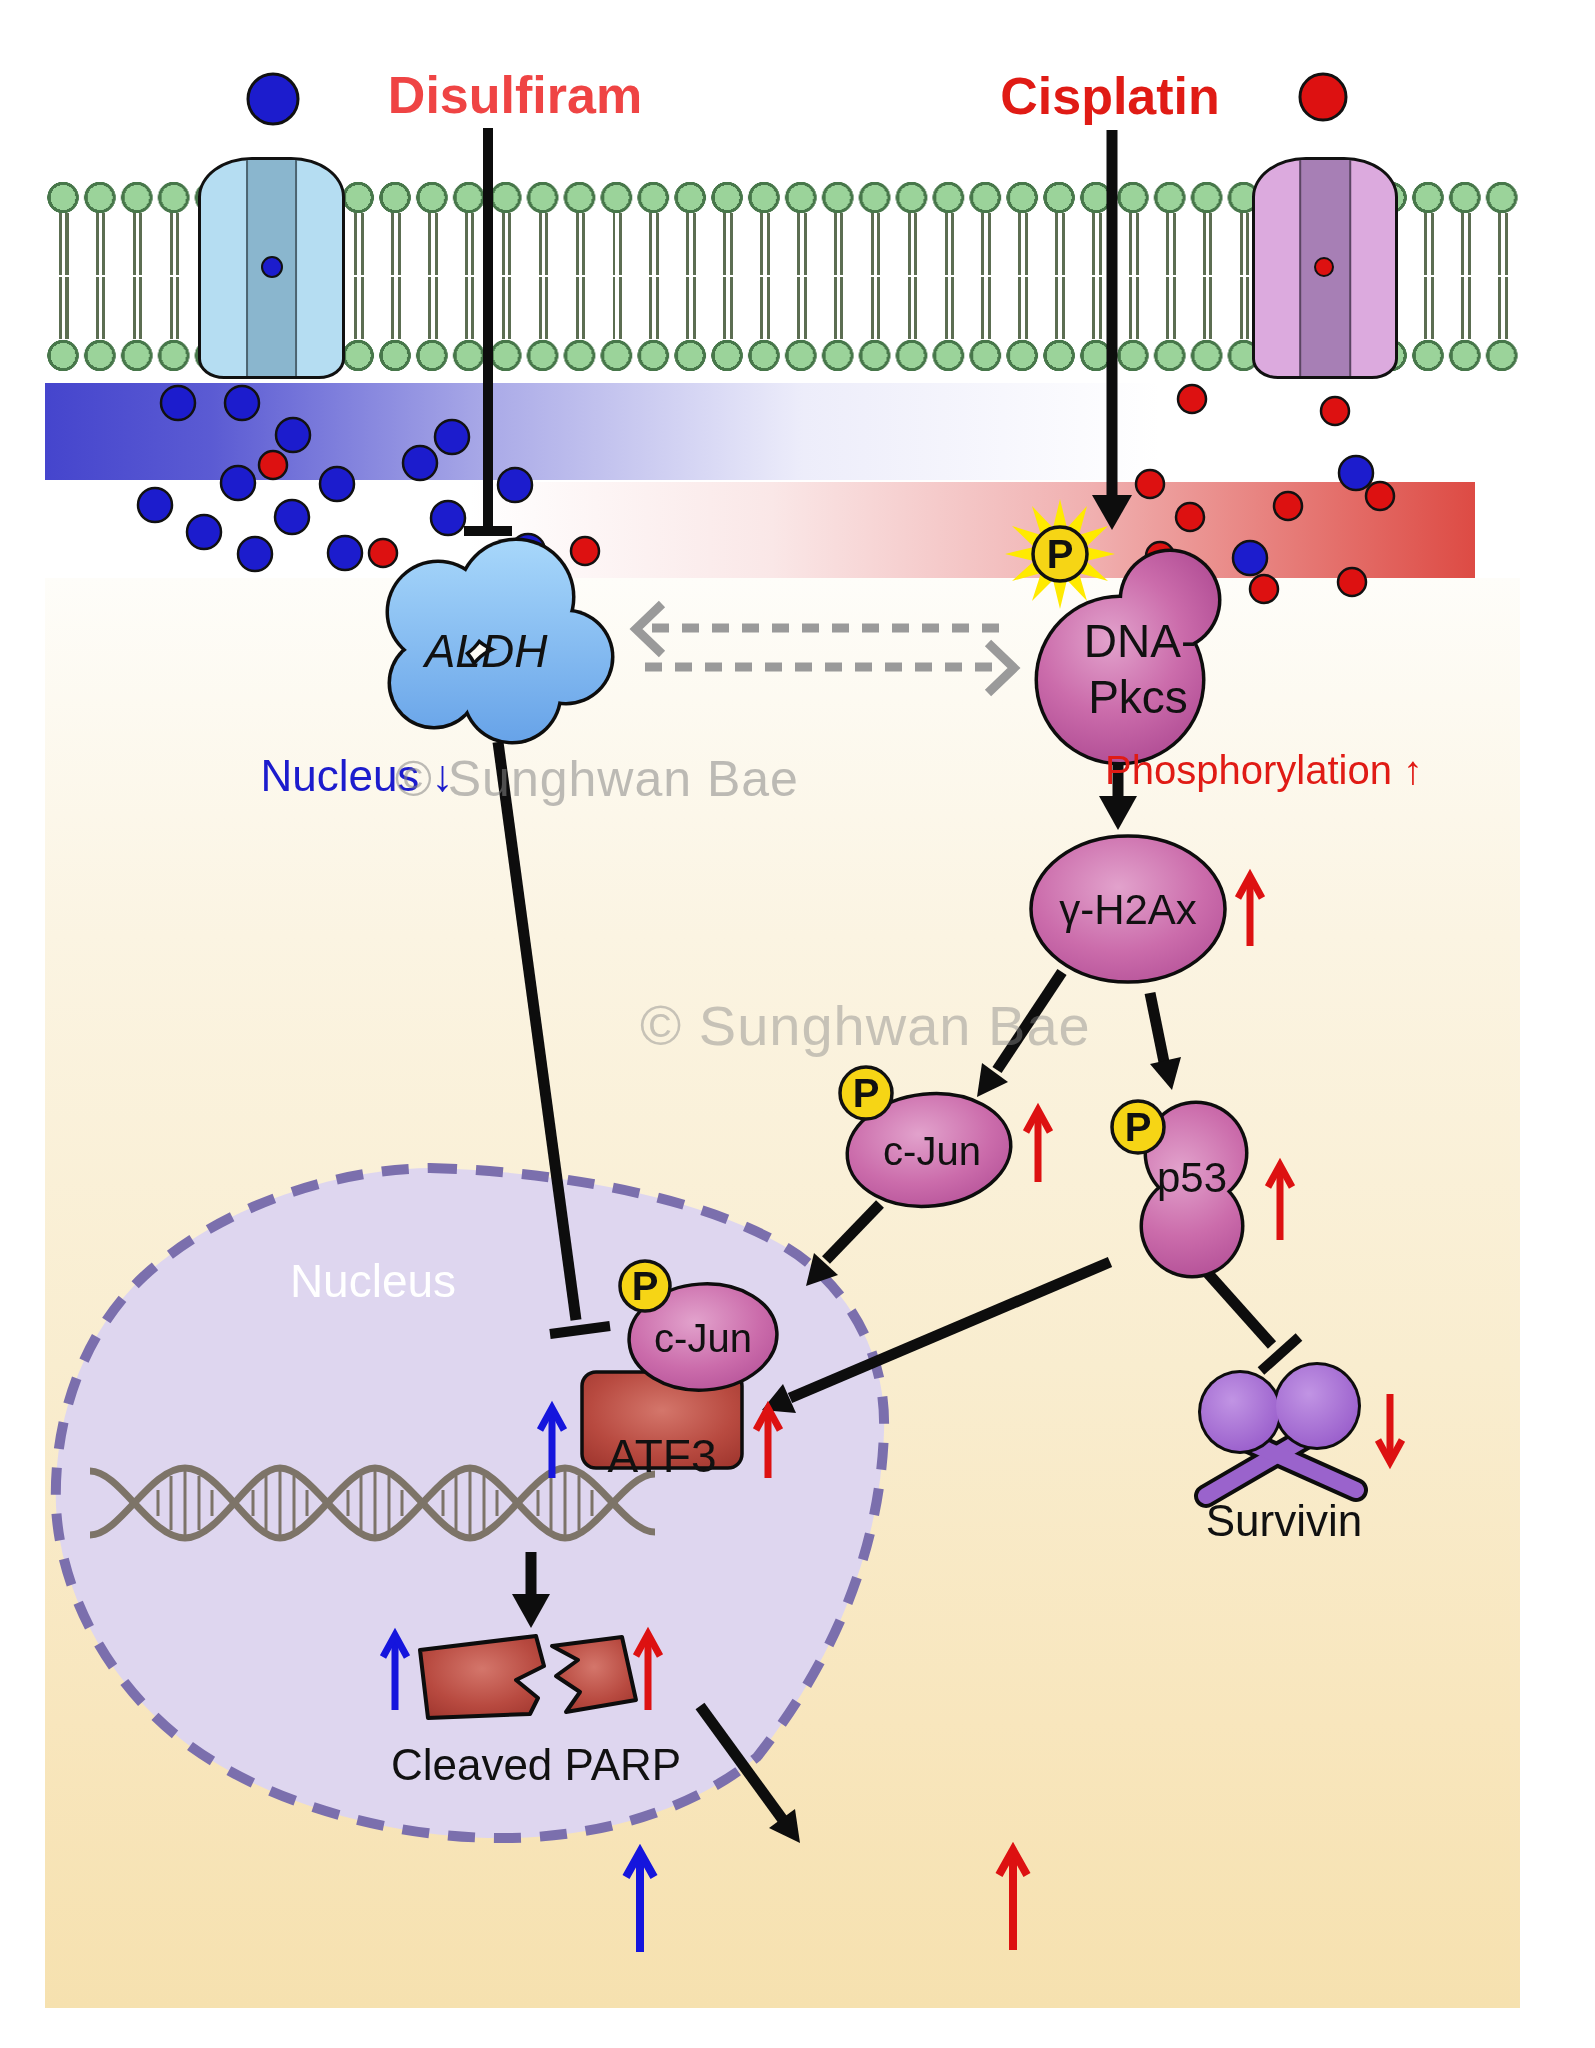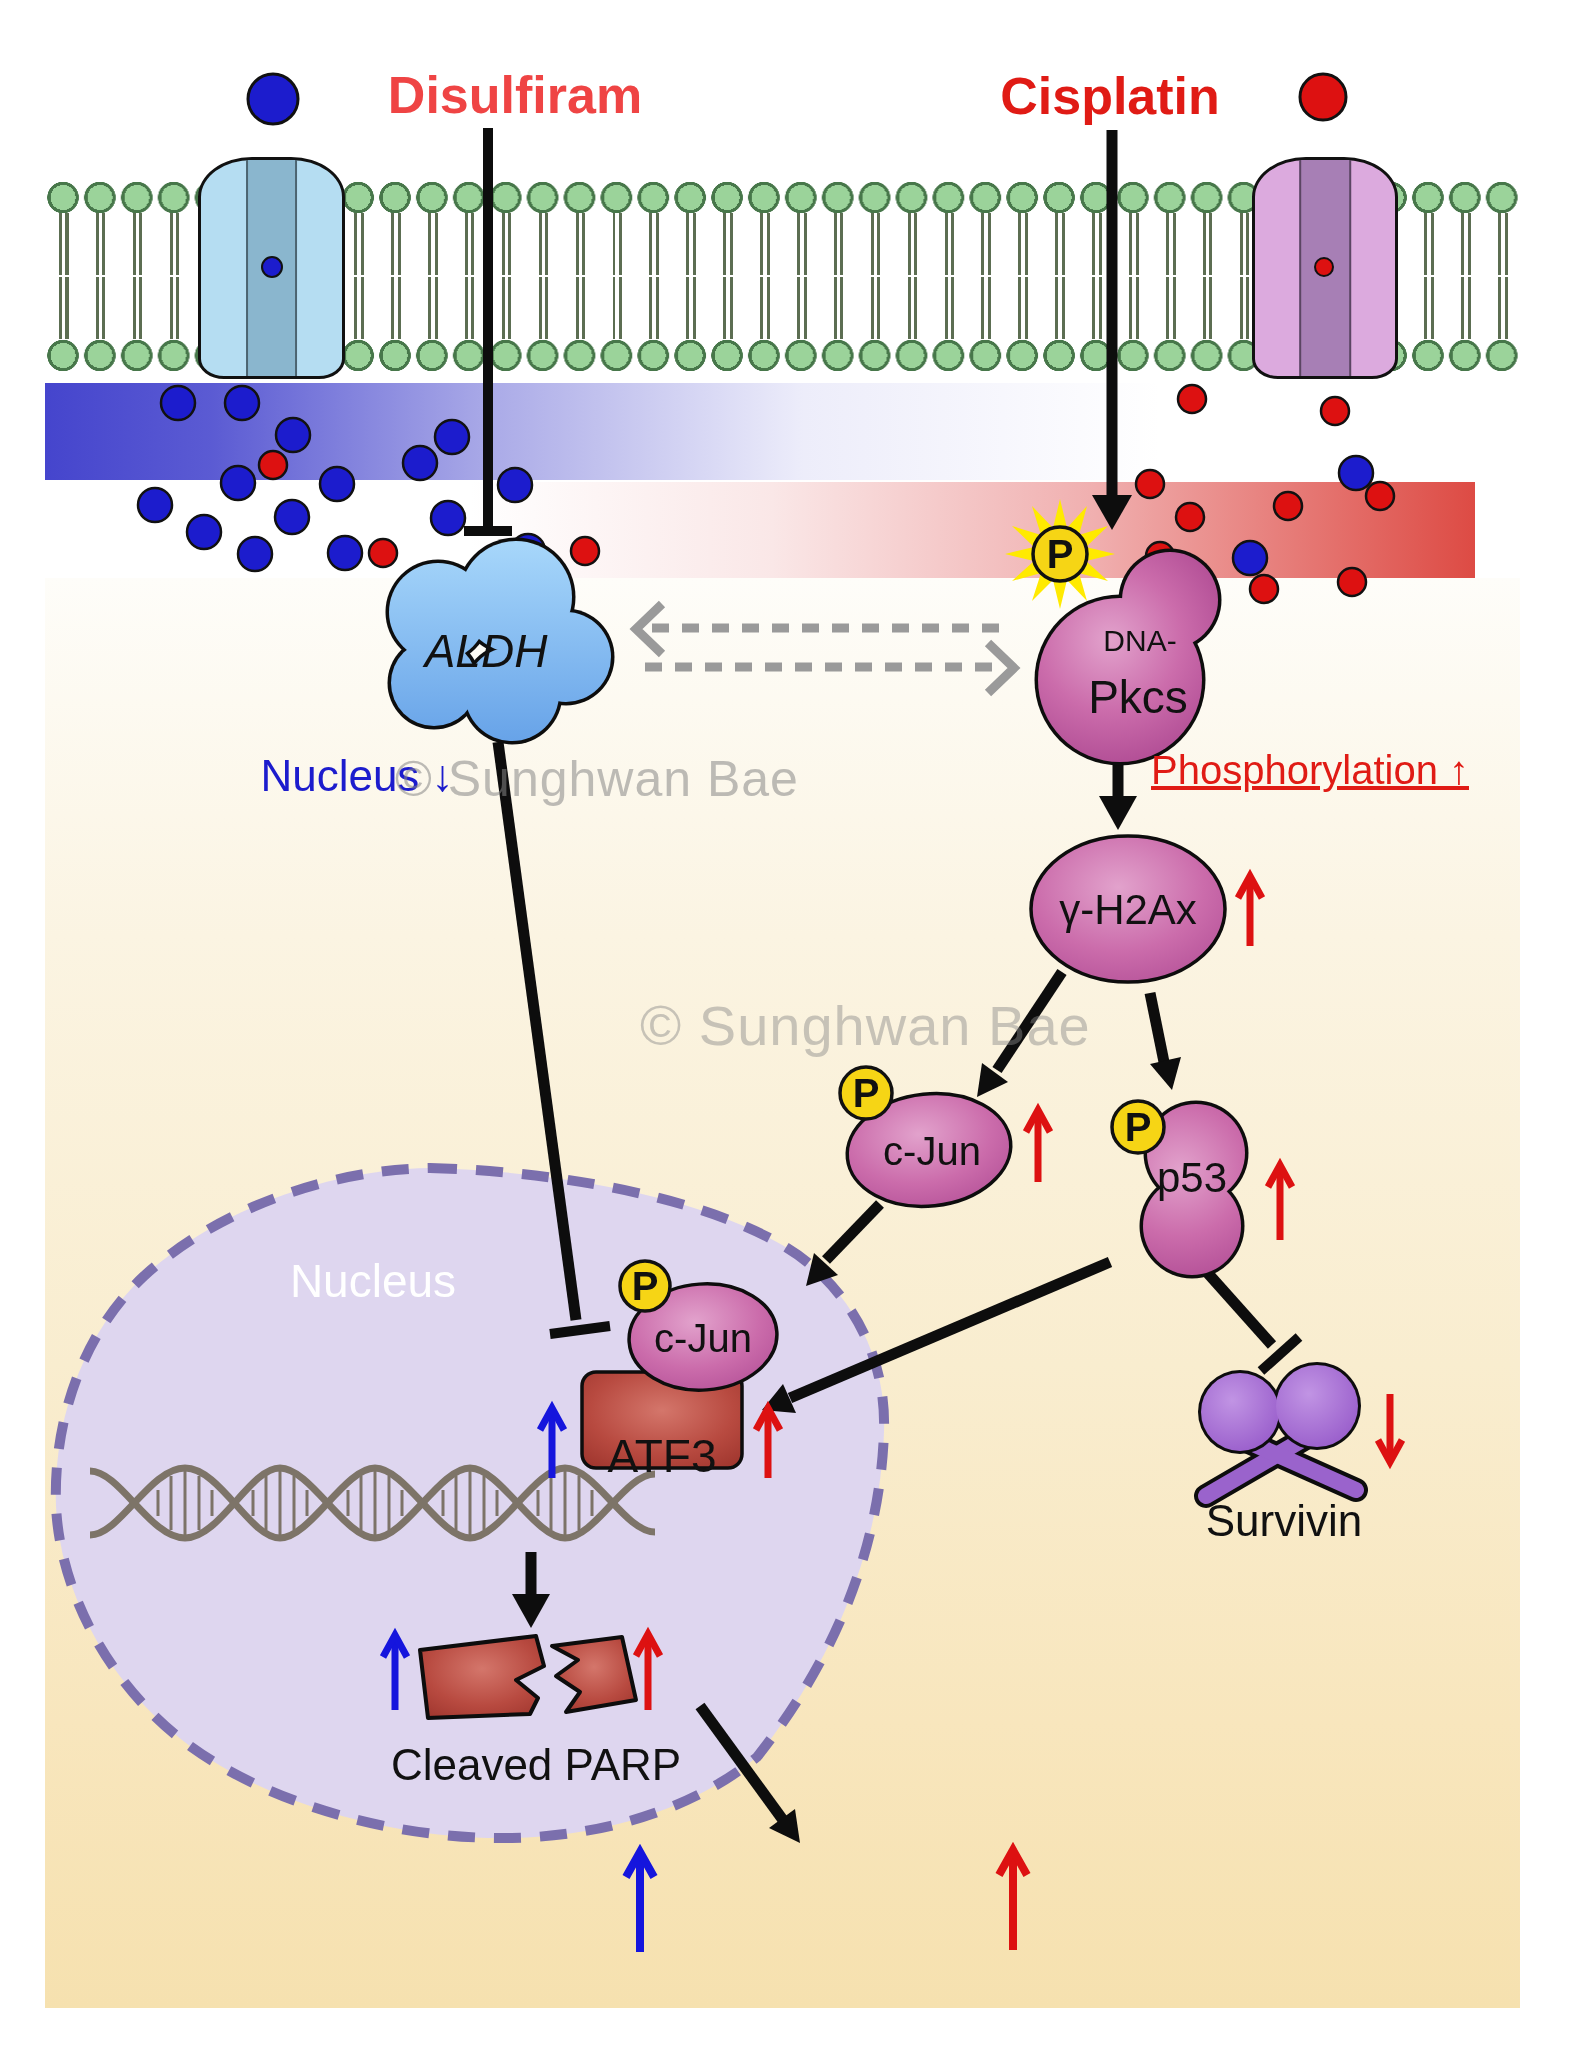--- a/index.html
+++ b/index.html
@@ -36,23 +36,23 @@
   .channel.right .pore{background:#a77fb5;}
 
   svg.art{position:absolute;left:0;top:0;width:1595px;height:2048px;}
 
   
   .lbl{position:absolute;transform:translate(-50%,-50%);white-space:nowrap;color:#111;line-height:1;}
   .lbl-disulfiram{left:515px;top:95px;font-size:52px;font-weight:bold;color:#ef4444;}
   .lbl-cisplatin{left:1110px;top:96px;font-size:52px;font-weight:bold;color:#e01b15;}
   .lbl-aldh{left:486px;top:651px;font-size:46px;font-style:italic;}
   .lbl-activity{left:357px;top:776px;font-size:44px;color:#1c1ccd;}
-  .lbl-dnapkcs1{left:1140px;top:641px;font-size:30px;}
+  .lbl-dnapkcs1{left:1140px;top:641px;font-size:46px;}
   .lbl-dnapkcs2{left:1138px;top:697px;font-size:46px;}
-  .lbl-phospho{left:1310px;top:770px;font-size:40px;color:#e01b15;text-decoration:underline;}
+  .lbl-phospho{left:1264px;top:770px;font-size:40px;color:#e01b15;}
   .lbl-h2ax{left:1128px;top:910px;font-size:42px;}
   .lbl-cjun-cyt{left:932px;top:1151px;font-size:40px;}
   .lbl-p53{left:1192px;top:1178px;font-size:42px;}
   .lbl-nucleus{left:373px;top:1281px;font-size:46px;color:#ffffff;}
   .lbl-cjun-nuc{left:703px;top:1338px;font-size:40px;}
   .lbl-atf3{left:662px;top:1456px;font-size:46px;text-align:right;}
   .lbl-parp{left:536px;top:1765px;font-size:44px;}
   .lbl-survivin{left:1284px;top:1521px;font-size:44px;}
   .lbl-apoptosis{left:828px;top:1901px;font-size:82px;font-weight:bold;color:#2a2118;letter-spacing:1px;}
   .watermark{position:absolute;transform:none;color:rgba(135,135,135,.55);font-size:50px;letter-spacing:1px;}

